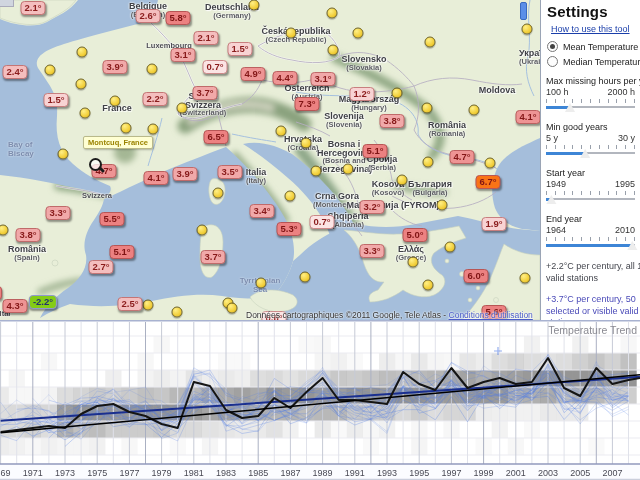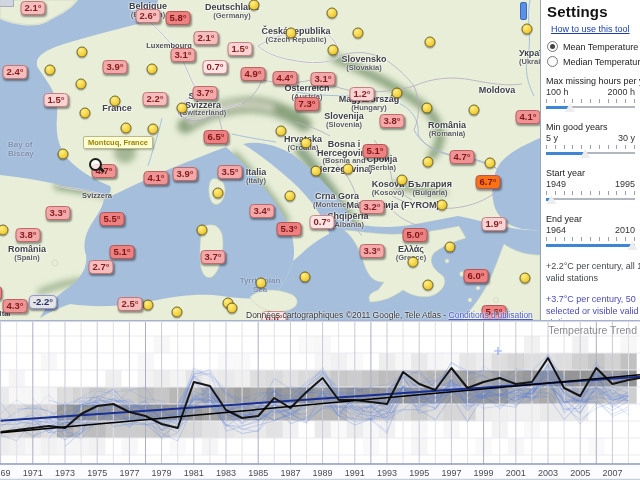--- a/index.html
+++ b/index.html
@@ -322,21 +322,21 @@
         <div class="tmarker" style="left: 230px; top: 172px; background: rgb(241, 169, 169); border-color: rgb(192, 106, 106); color: rgb(135, 26, 26);">3.5°</div>
         <div class="tmarker" style="left: 185px; top: 174px; background: rgb(241, 169, 169); border-color: rgb(192, 106, 106); color: rgb(135, 26, 26);">3.9°</div>
         <div class="tmarker" style="left: 156px; top: 178px; background: rgb(238, 148, 148); border-color: rgb(188, 96, 96); color: rgb(132, 23, 23);">4.1°</div>
         <div class="tmarker" style="left: 213px; top: 257px; background: rgb(241, 169, 169); border-color: rgb(192, 106, 106); color: rgb(135, 26, 26);">3.7°</div>
         <div class="tmarker" style="left: 112px; top: 219px; background: rgb(236, 129, 129); border-color: rgb(184, 85, 85); color: rgb(128, 20, 20);">5.5°</div>
         <div class="tmarker" style="left: 122px; top: 252px; background: rgb(236, 129, 129); border-color: rgb(184, 85, 85); color: rgb(128, 20, 20);">5.1°</div>
         <div class="tmarker" style="left: 101px; top: 267px; background: rgb(244, 190, 190); border-color: rgb(196, 117, 117); color: rgb(139, 29, 29); text-align: right;">2.7°</div>
         <div class="tmarker" style="left: 58px; top: 213px; background: rgb(241, 169, 169); border-color: rgb(192, 106, 106); color: rgb(135, 26, 26);">3.3°</div>
         <div class="tmarker" style="left: 28px; top: 235px; background: rgb(241, 169, 169); border-color: rgb(192, 106, 106); color: rgb(135, 26, 26);">3.8°</div>
         <div class="tmarker" style="left: 15px; top: 306px; background: rgb(238, 148, 148); border-color: rgb(188, 96, 96); color: rgb(132, 23, 23);">4.3°</div>
-        <div class="tmarker" style="left: 43px; top: 302px; background: #e5e5e5; border-color: rgb(144, 152, 208); color: rgb(35, 48, 110);">-2.2°</div>
+        <div class="tmarker" style="left: 43px; top: 302px; background: #84cc16; border-color: rgb(144, 152, 208); color: rgb(35, 48, 110);">-2.2°</div>
         <div class="tmarker" style="left: 130px; top: 304px; background: rgb(244, 190, 190); border-color: rgb(196, 117, 117); color: rgb(139, 29, 29);">2.5°</div>
         <div class="tmarker" style="left: -4px; top: 293px; background: rgb(236, 129, 129); border-color: rgb(184, 85, 85); color: rgb(128, 20, 20);">°</div>
         <div class="tmarker" style="left: 274px; top: 318px; background: rgb(251, 228, 228); border-color: rgb(204, 136, 136); color: rgb(139, 29, 29);">0.6°</div>
         <div class="tmarker" style="left: 528px; top: 117px; background: rgb(238, 148, 148); border-color: rgb(188, 96, 96); color: rgb(132, 23, 23);">4.1°</div>
         <div class="tmarker" style="left: 104px; top: 171px; background: rgb(238, 148, 148); border-color: rgb(188, 96, 96); color: rgb(132, 23, 23);">4.7°</div>
       </div>
     <div class="tooltip">
       <span>Montcuq, France</span>
     </div>
     <div class="magnifier">

